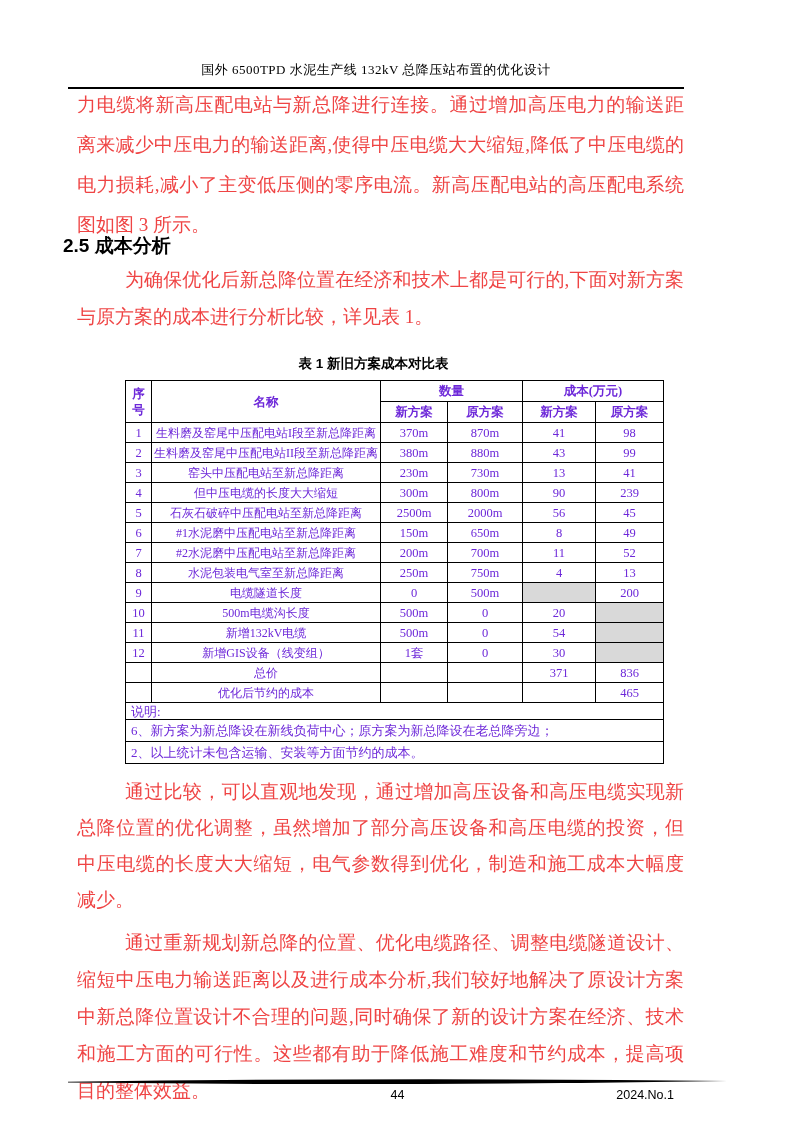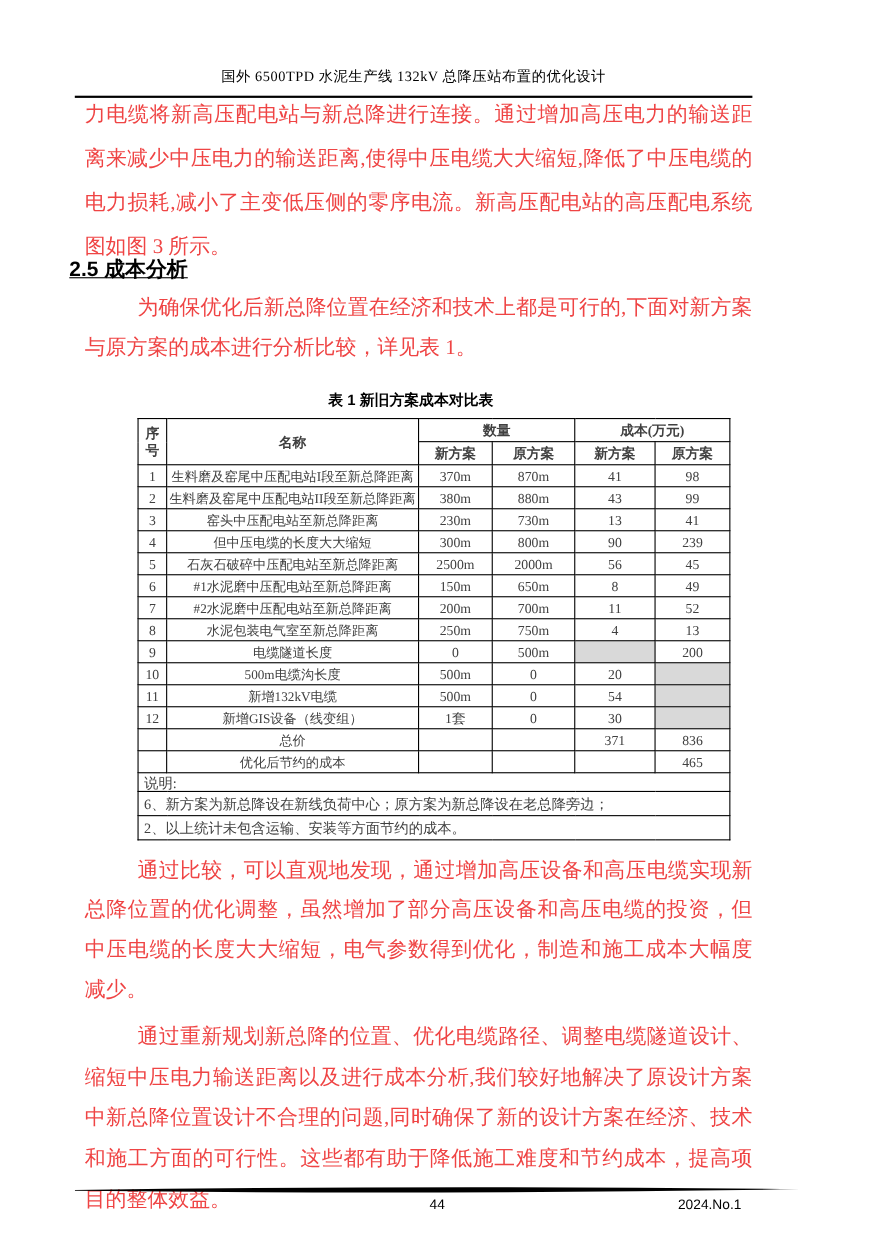--- a/index.html
+++ b/index.html
@@ -10,29 +10,29 @@
   .running-header{margin-left:5px;border-bottom:2px solid #000;padding-bottom:7px;}
   .running-title{text-align:center;font-size:13px;line-height:20px;letter-spacing:0.5px;}
 
   p.body-text{margin:0 0 0 14px;font-size:19px;text-align:justify;color:#ef4444;}
   p.p1{line-height:40px;margin-top:-4px;}
   p.p2{line-height:37px;margin-top:2px;text-indent:48px;}
   p.p3{line-height:36px;margin-top:10px;text-indent:48px;}
   p.p4{line-height:37px;margin-top:6px;text-indent:48px;}
 
   h2.sec{margin:0;font-family:"Liberation Sans","DejaVu Sans",sans-serif;
-         font-weight:bold;font-size:19px;line-height:26px;white-space:pre;text-decoration:underline;}
+         font-weight:bold;font-size:19px;line-height:26px;white-space:pre;}
   h2.sec-25{margin-top:-12px;}
   h2.sec-3{margin-top:6px;}
 
   .table-caption{margin-top:20px;text-align:center;font-family:"Liberation Sans","DejaVu Sans",sans-serif;
                  font-weight:bold;font-size:13.5px;line-height:18px;}
 
   table.cost{margin:7px 0 0 62px;border-collapse:collapse;table-layout:fixed;width:538px;
-             font-size:12.5px;color:#404040;}
+             font-size:12.5px;color:#6d28d9;}
   table.cost th,table.cost td{border:1px solid #000;text-align:center;padding:0 1px;
              height:19px;line-height:16px;overflow:hidden;}
   table.cost thead th{font-weight:bold;height:20px;}
   table.cost td.name-cell{font-size:12px;white-space:nowrap;}
   table.cost td.shaded{background:#d9d9d9;}
   table.cost td.note-cell{text-align:left;padding-left:5px;font-size:13px;height:21px;line-height:18px;}
   table.cost td.label-row{height:16px;line-height:15px;}
 
   .footer{position:absolute;left:68px;top:1078px;width:659px;}
   .footer-line{display:block;}

